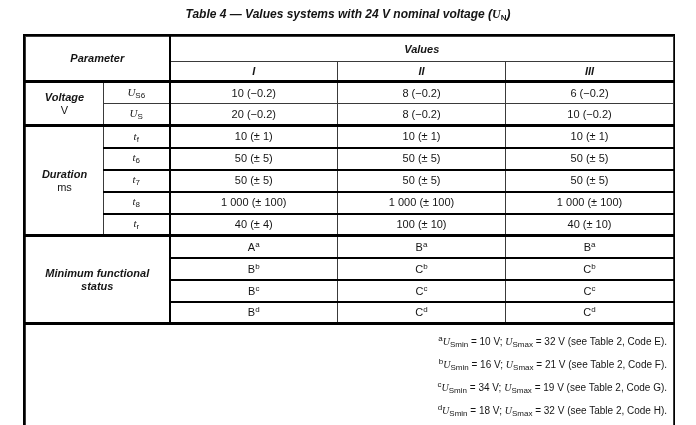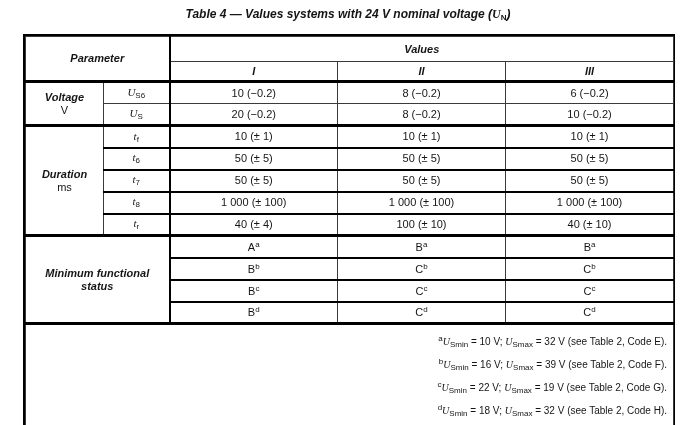--- a/index.html
+++ b/index.html
@@ -141,20 +141,20 @@
           <td class="bb2"><span>C</span><span class="sup">c</span></td>
         </tr>
         <tr>
           <td class="bb3"><span>B</span><span class="sup">d</span></td>
           <td class="bb3"><span>C</span><span class="sup">d</span></td>
           <td class="bb3"><span>C</span><span class="sup">d</span></td>
         </tr>
         <tr class="r-foot">
           <td colspan="5" class="fn-cell">
             <div class="cline fn-line"><span class="fn-marker">a</span><span class="var">U</span><span class="sub">Smin</span><span> = 10 V; </span><span class="var">U</span><span class="sub">Smax</span><span> = 32 V (see Table 2, Code E).</span></div>
-            <div class="cline fn-line"><span class="fn-marker">b</span><span class="var">U</span><span class="sub">Smin</span><span> = 16 V; </span><span class="var">U</span><span class="sub">Smax</span><span> = 39 V (see Table 2, Code F).</span></div>
-            <div class="cline fn-line"><span class="fn-marker">c</span><span class="var">U</span><span class="sub">Smin</span><span> = 22 V; </span><span class="var">U</span><span class="sub">Smax</span><span> = 19 V (see Table 2, Code G).</span></div>
+            <div class="cline fn-line"><span class="fn-marker">b</span><span class="var">U</span><span class="sub">Smin</span><span> = 16 V; </span><span class="var">U</span><span class="sub">Smax</span><span> = 21 V (see Table 2, Code F).</span></div>
+            <div class="cline fn-line"><span class="fn-marker">c</span><span class="var">U</span><span class="sub">Smin</span><span> = 34 V; </span><span class="var">U</span><span class="sub">Smax</span><span> = 19 V (see Table 2, Code G).</span></div>
             <div class="cline fn-line"><span class="fn-marker">d</span><span class="var">U</span><span class="sub">Smin</span><span> = 18 V; </span><span class="var">U</span><span class="sub">Smax</span><span> = 32 V (see Table 2, Code H).</span></div>
           </td>
         </tr>
       </tbody>
   </table>
 </div>
 
 </body></html>

